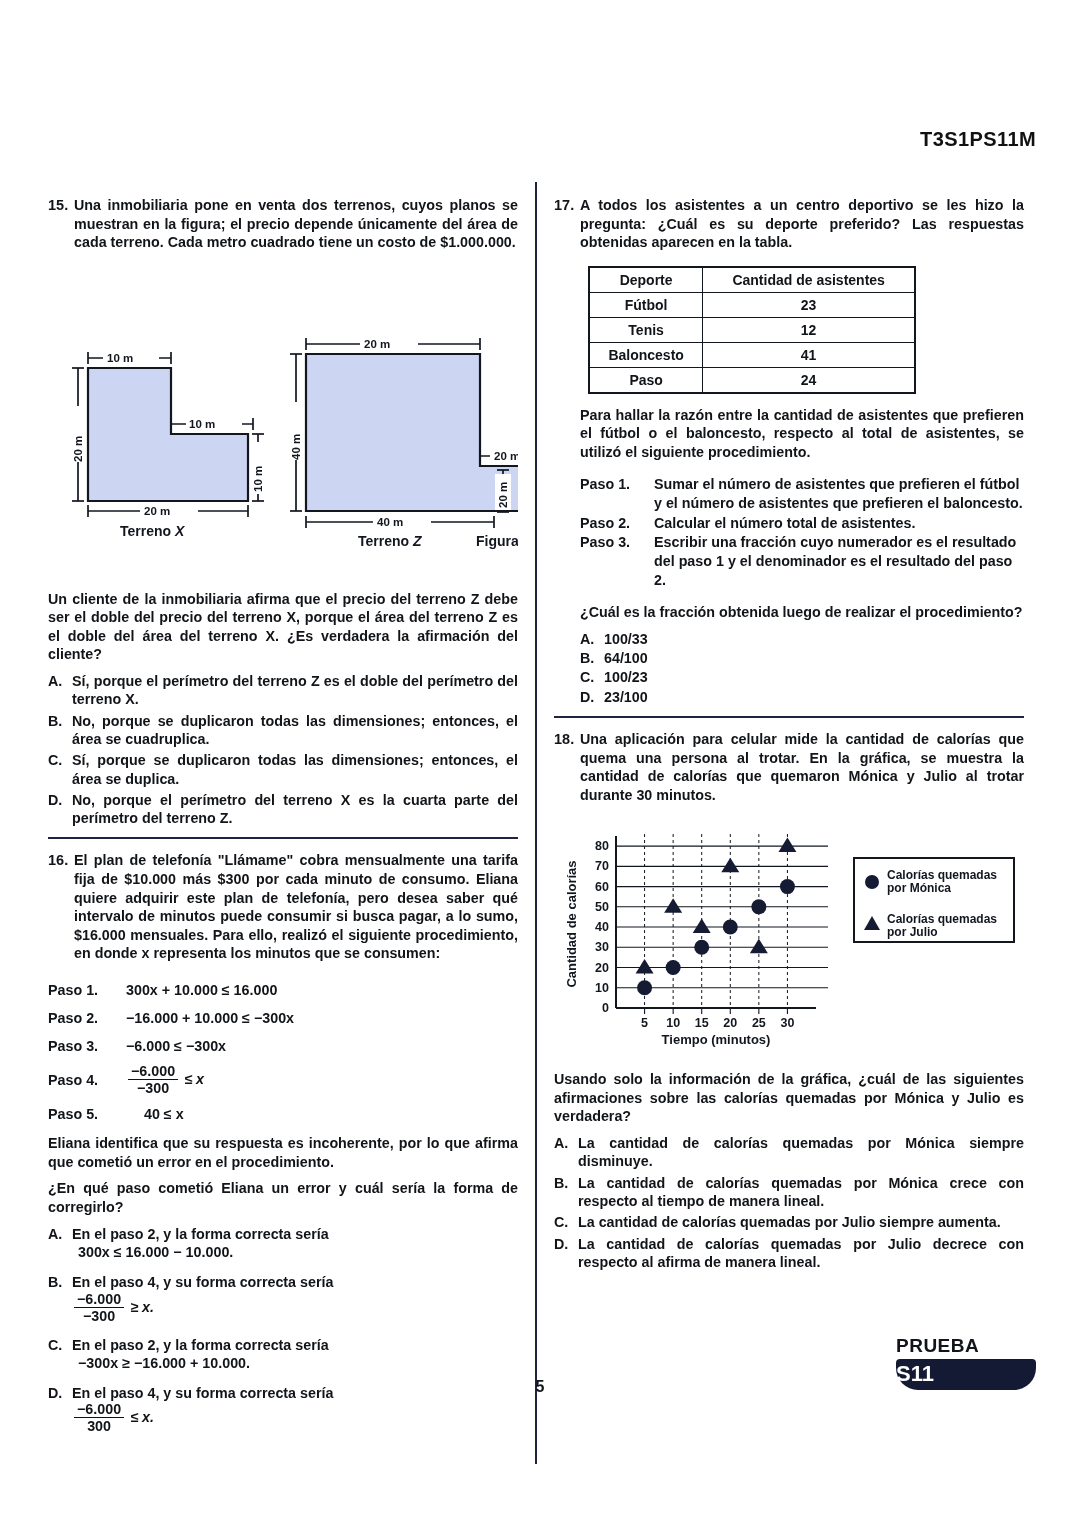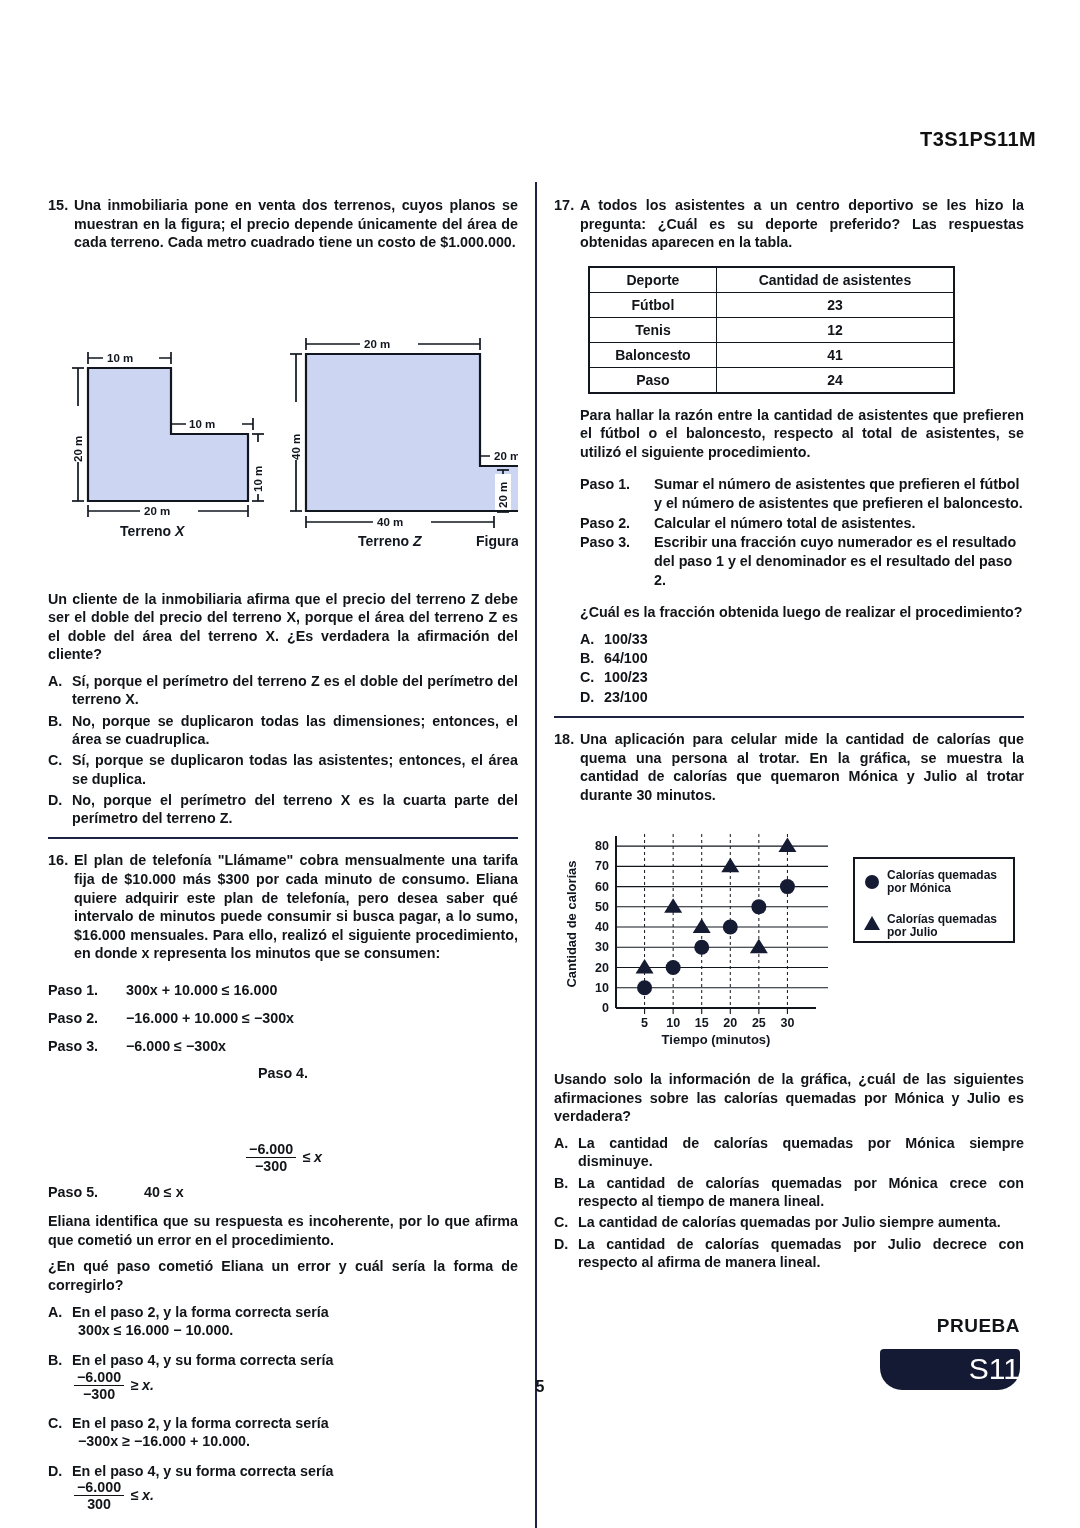--- a/index.html
+++ b/index.html
@@ -81,21 +81,21 @@
 
   
   .figwrap{ position:relative; height:280px; margin:6px 0 4px 0;}
   .terr{ fill:#ccd6f2; stroke:#11161f; stroke-width:2.2; }
   .dimline{ stroke:#11161f; stroke-width:1.7; }
   .dimtxt{ font-family:"Liberation Sans",sans-serif; font-size:11.5px; font-weight:bold; fill:#11161f;}
   .figlbl{ font-size:14px; font-weight:bold; }
 
   
   .tbl{
-    border-collapse:collapse; margin:6px 0 12px 34px; width:367px;
+    border-collapse:collapse; margin:6px 0 12px 34px; width:328px;
     border:2px solid #11161f;
   }
   .tbl th, .tbl td{
     border:1.4px solid #11161f;
     font-size:14px; text-align:center; padding:4px 6px; font-weight:bold;
   }
   .tbl td{ font-weight:600; }
   .tbl th{ background:#fff; }
 
   
@@ -108,26 +108,26 @@
   .mk{ fill:#151b33; }
   .legendbox{ fill:#fff; stroke:#11161f; stroke-width:2; }
   .legtxt{ font-family:"Liberation Sans",sans-serif; font-weight:bold; fill:#11161f; font-size:12px;}
 
   
   .pagenum{
     position:absolute; left:0; right:0; bottom:132px;
     text-align:center; font-size:16px; font-weight:bold;
   }
   .badge{
-    position:absolute; right:60px; bottom:138px; width:140px; text-align:right;
+    position:absolute; right:44px; bottom:138px; width:140px; text-align:left;
   }
   .badge .pr{ font-size:19px; font-weight:bold; letter-spacing:.5px; }
   .badge .s11{
-    margin-top:12px; background:#141a33; color:#fff;
-    font-size:30px; font-weight:normal; line-height:1.25;
+    margin-top:2px; background:#141a33; color:#fff;
+    font-size:22px; font-weight:bold; line-height:1.25;
     border-radius:4px 4px 22px 22px;
     padding:1px 0 3px 0;
   }
 </style>
 </head>
 <body>
 
 <div class="page">
 
   <div class="header-code">T3S1PS11M</div>
@@ -230,21 +230,21 @@
             <div class="opt">
               <span class="lbl">A.</span>
               <span class="txt">Sí, porque el perímetro del terreno Z es el doble del perímetro del terreno X.</span>
             </div>
             <div class="opt">
               <span class="lbl">B.</span>
               <span class="txt">No, porque se duplicaron todas las dimensiones; entonces, el área se cuadruplica.</span>
             </div>
             <div class="opt">
               <span class="lbl">C.</span>
-              <span class="txt">Sí, porque se duplicaron todas las asistentes; entonces, el área se duplica.</span>
+              <span class="txt">Sí, porque se duplicaron todas las dimensiones; entonces, el área se duplica.</span>
             </div>
             <div class="opt">
               <span class="lbl">D.</span>
               <span class="txt">No, porque el perímetro del terreno X es la cuarta parte del perímetro del terreno Z.</span>
             </div>
           </div>
         </div>
       </div>
 
       <div class="hr"></div>
@@ -263,21 +263,21 @@
             <span class="pbody">300x + 10.000 ≤ 16.000</span>
           </div>
           <div class="step">
             <span class="pname">Paso 2.</span>
             <span class="pbody">−16.000 + 10.000 ≤ −300x</span>
           </div>
           <div class="step">
             <span class="pname">Paso 3.</span>
             <span class="pbody">−6.000 ≤ −300x</span>
           </div>
-          <div class="step" style="align-items:center;flex-direction:column;">
+          <div class="step" style="align-items:center;">
             <span class="pname">Paso 4.</span>
             <span class="pbody">
               <span class="frac">
                 <span class="num">−6.000</span>
                 <span class="den">−300</span>
               </span>
               <span class="ital">≤ x</span>
             </span>
           </div>
           <div class="step">

